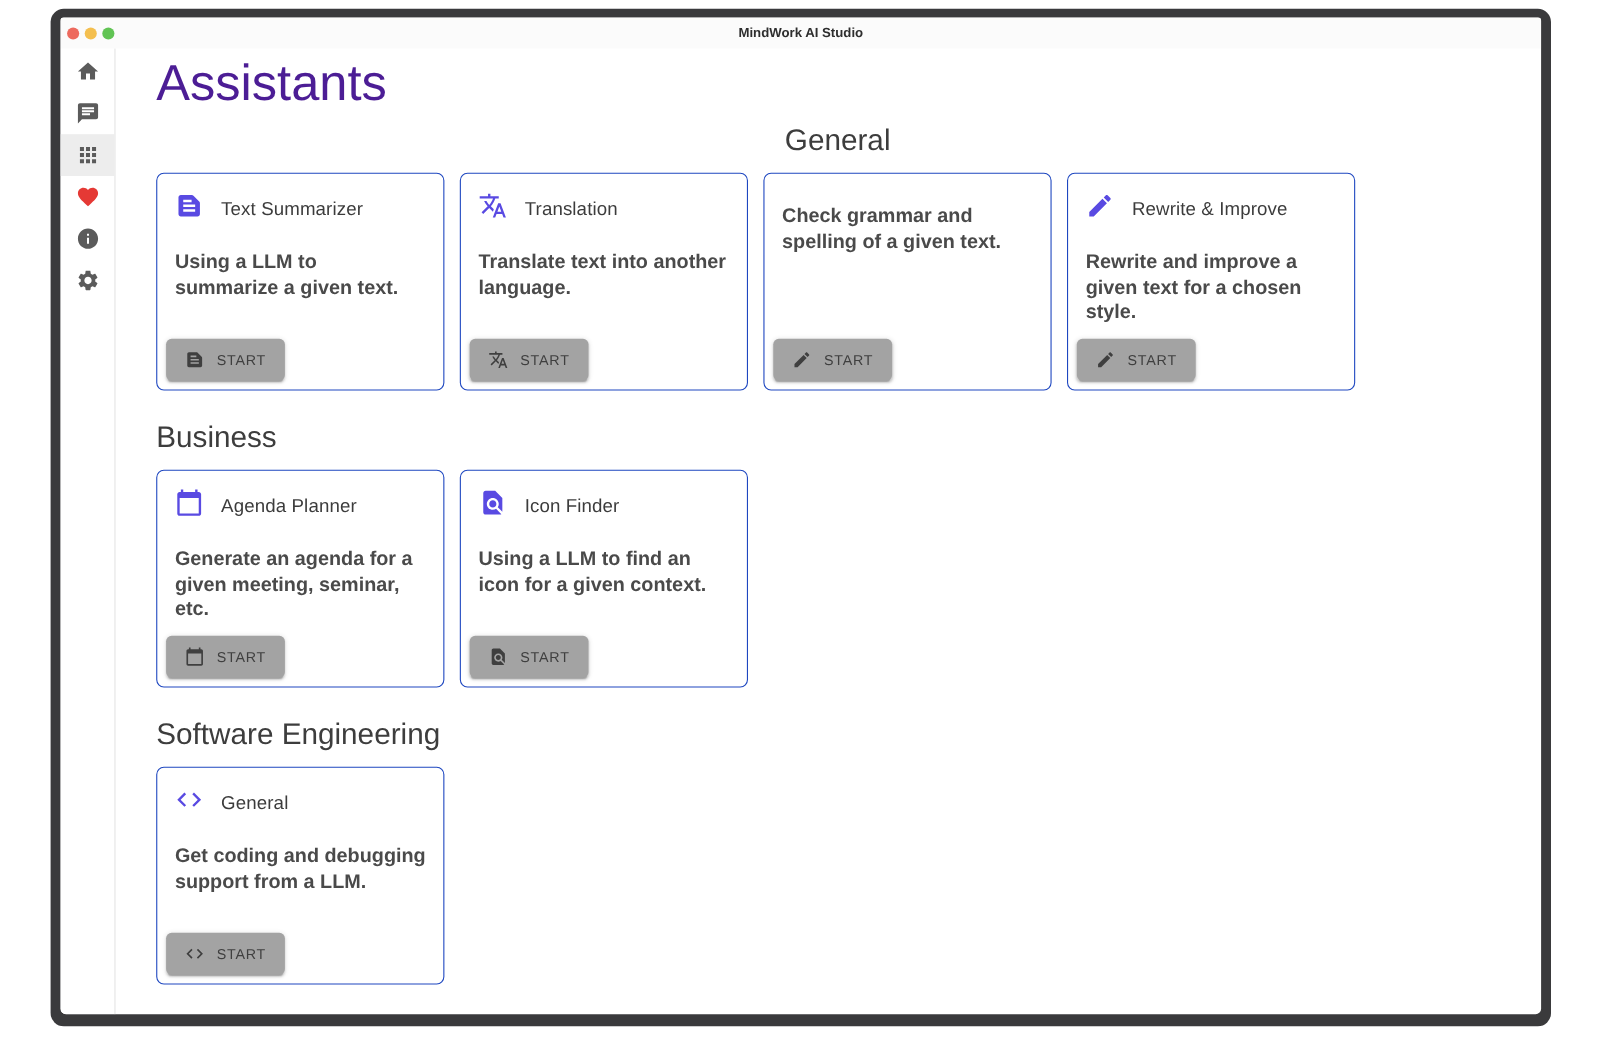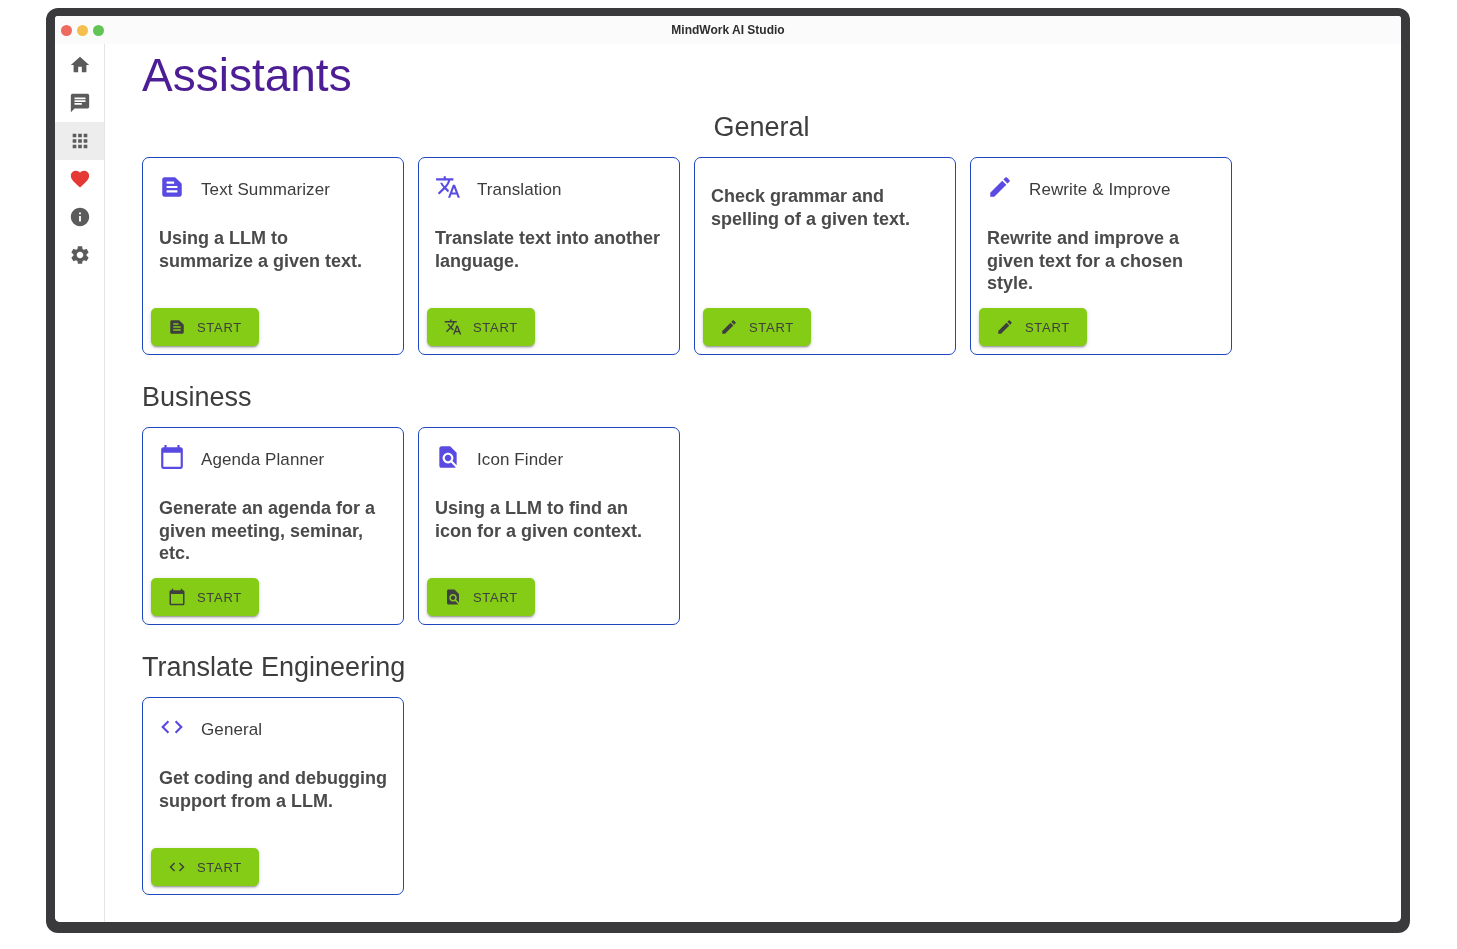--- a/index.html
+++ b/index.html
@@ -41,21 +41,21 @@
   .card { width: 262px; height: 198px; background: #ffffff;
     border: 1.5px solid #1E47C0; border-radius: 7px;
     display: flex; flex-direction: column; }
   .card-header { display: flex; align-items: flex-end; gap: 16px; padding: 16px 16px 0 16px; }
   .card-icon { width: 26px; height: 26px; fill: #594AE2; flex: 0 0 auto; }
   .card-title { font-size: 17px; font-weight: 500; color: #3c3c3c; letter-spacing: .1px; }
   .card-desc { padding: 27px 16px 0 16px; font-size: 18px; line-height: 22.5px; color: #4a4a4a; font-weight: bold; }
   .card-actions { margin-top: auto; padding: 8px; }
 
   .start-btn { display: inline-flex; align-items: center; gap: 11px; height: 38px;
-    padding: 0 17px; background: #84cc16; border: none; border-radius: 5px;
+    padding: 0 17px; background: #a3a3a3; border: none; border-radius: 5px;
     font-family: "Liberation Sans", sans-serif; font-size: 13px; font-weight: 500;
     letter-spacing: .7px; color: #3f3f3f; cursor: pointer;
     box-shadow: 0 3px 1px -2px rgba(0,0,0,.2), 0 2px 2px 0 rgba(0,0,0,.14), 0 1px 5px 0 rgba(0,0,0,.12); }
   .btn-icon { width: 18px; height: 18px; fill: #3f3f3f; flex: 0 0 auto; }
 </style>
 </head>
 <body>
 
 <svg width="0" height="0" style="position:absolute" aria-hidden="true">
   <defs>
@@ -258,21 +258,21 @@
                     </svg>
                   <span>START</span>
                 </button>
               </div>
             </div>
 
           </div>
         </section>
 
         <section class="section">
-          <h2 class="section-title">Translate Engineering</h2>
+          <h2 class="section-title">Software Engineering</h2>
           <div class="cards">
 
             <div class="card">
               <div class="card-header">
                 <svg class="card-icon">
                     <use href="#i-code"></use>
                   </svg>
                 <div class="card-title">General</div>
               </div>
               <div class="card-desc">Get coding and debugging support from a LLM.</div>

